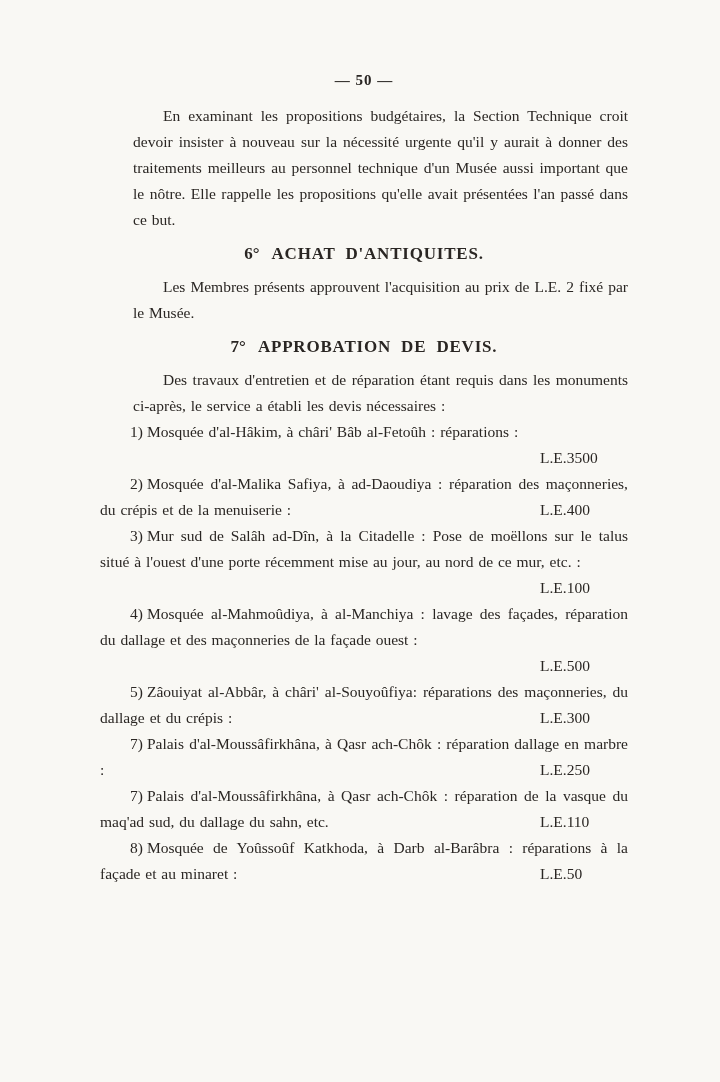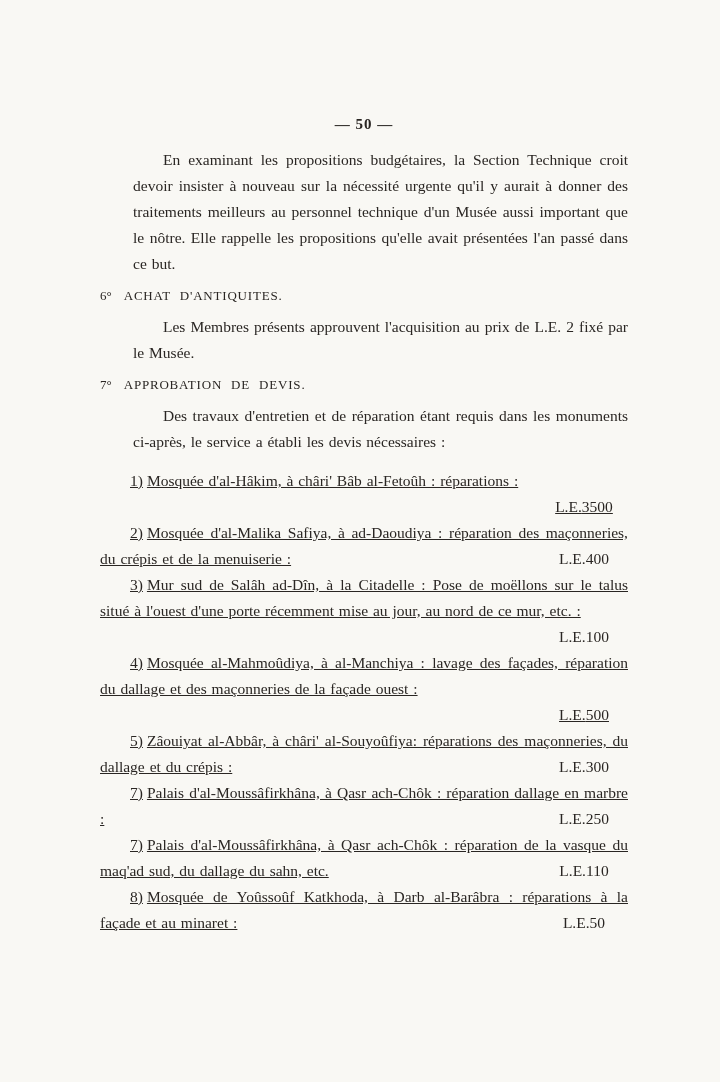--- a/index.html
+++ b/index.html
@@ -16,53 +16,52 @@
     padding: 72px 92px 30px 100px;
     background: #f9f8f4;
     overflow: hidden;
   }
   .page-number {
     text-align: center;
     font-weight: bold;
     font-size: 15px;
     letter-spacing: 1px;
     margin-bottom: 14px;
-    margin-top: 44px;
   }
   .para {
     font-size: 15.5px;
     line-height: 26px;
     text-align: justify;
     text-indent: 30px;
     word-spacing: 1px;
     margin-left: 33px;
   }
   .section-heading {
-    text-align: left;
-    font-size: 13px;
-    font-weight: normal;
+    text-align: center;
+    font-size: 17px;
+    font-weight: bold;
     letter-spacing: 0.8px;
     word-spacing: 5px;
     margin: 11px 0 10px 0;
   }
   .section-heading .ord { margin-right: 12px; letter-spacing: 0; }
-  .devis-list { margin-top: 13px; text-decoration: underline; }
+  .devis-list { margin-top: 0; }
   .devis-item {
     font-size: 15.5px;
     line-height: 26px;
     text-align: justify;
     text-indent: 30px;
     word-spacing: 1px;
     overflow: hidden; 
   }
   .devis-num { margin-right: 4px; }
   .devis-amount {
     float: right;
     display: flex;
-    justify-content: center;
+    justify-content: flex-start;
     width: 88px;
     text-indent: 0;
     font-weight: bold;
     font-weight: normal;
   }
   .devis-amount .cur { }
   .devis-amount .val { text-align: right; }
   
   .amt-newline .devis-amount {
     float: none;

